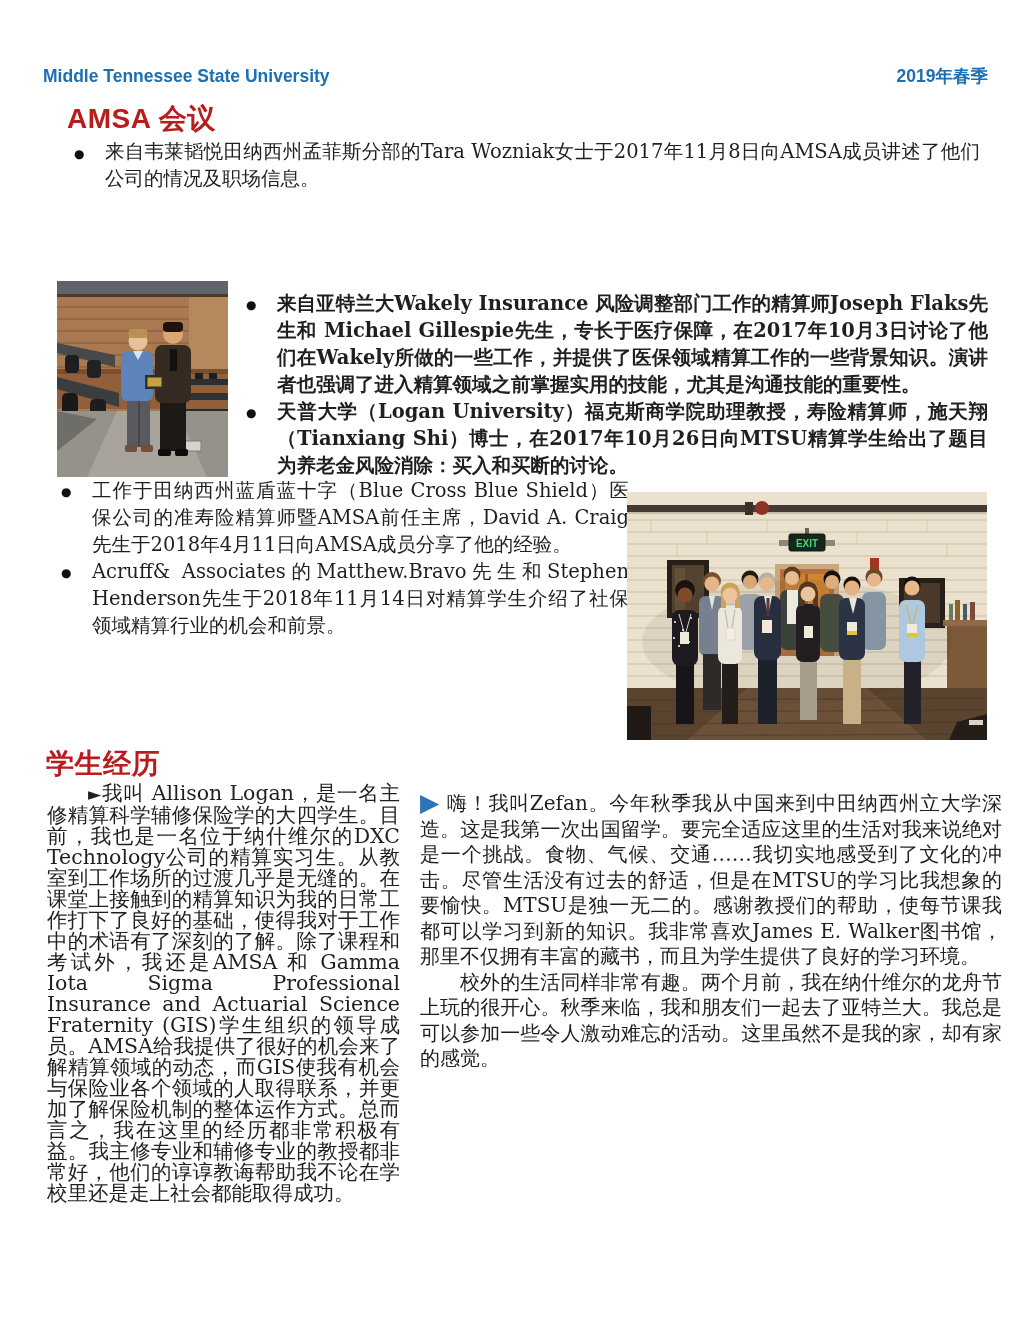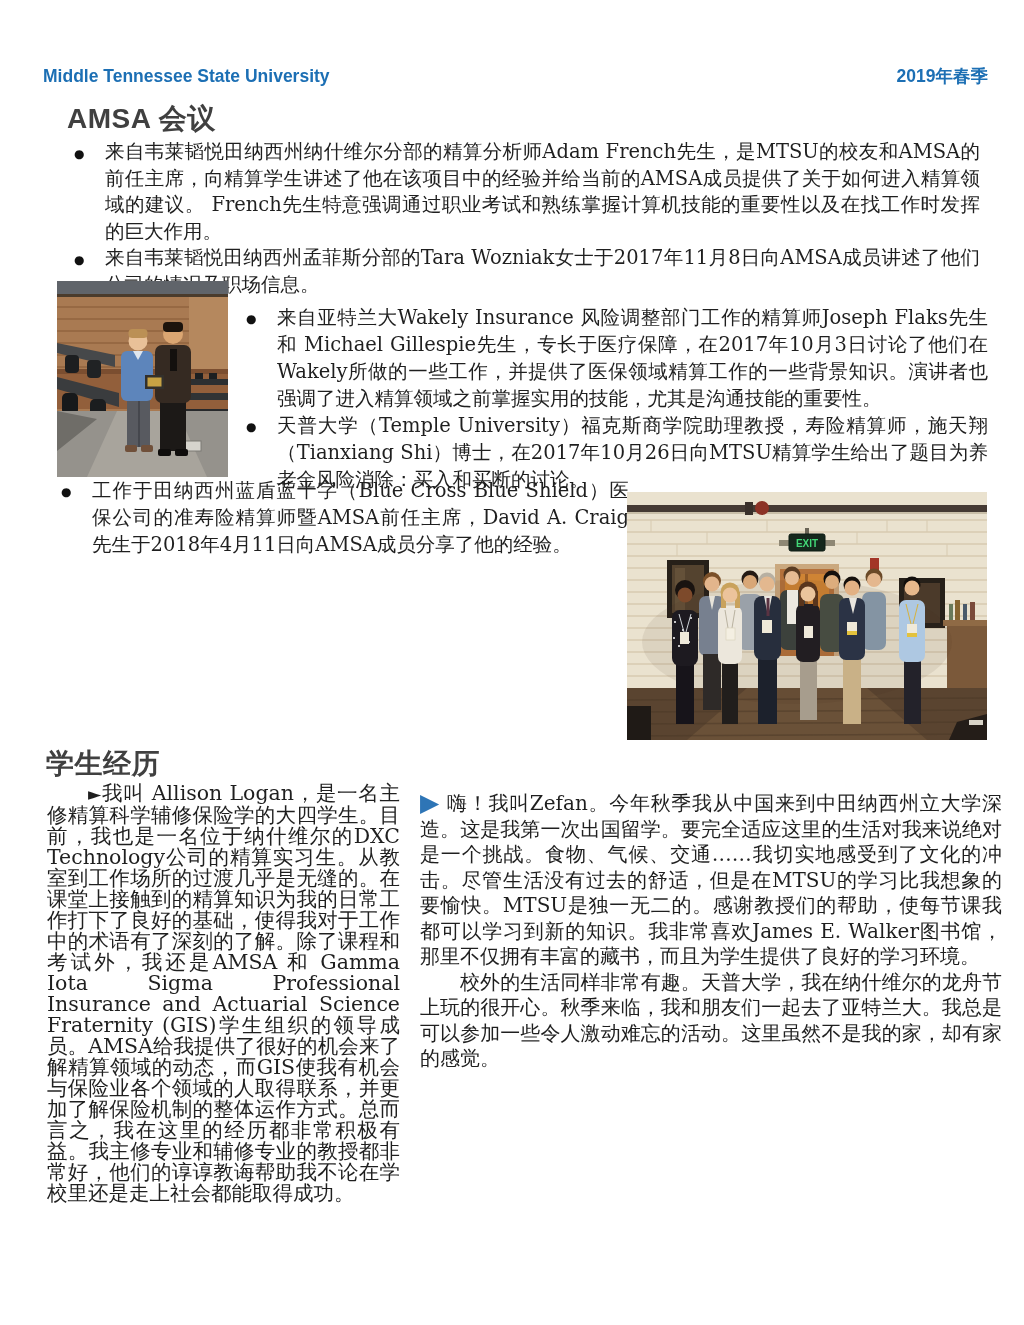--- a/index.html
+++ b/index.html
@@ -9,32 +9,32 @@
   }
   
   .hdr{
     position:absolute;top:64px;left:43px;right:36px;
     display:flex;justify-content:space-between;align-items:baseline;
     font-family:"Liberation Sans", sans-serif;font-weight:bold;
     font-size:17.5px;color:#1c6fb4;
   }
   .sec-title{
     position:absolute;font-family:"Liberation Sans", sans-serif;
-    font-weight:bold;color:#404040;letter-spacing:0.5px;
+    font-weight:bold;color:#b91c1c;letter-spacing:0.5px;
   }
   #amsa-title{left:67px;top:100px;font-size:28px;}
   #student-title{left:46px;top:745px;font-size:28px;}
   
   ul.bullets{list-style:none;margin:0;padding:0;}
   ul.bullets li{position:relative;padding-left:37px;text-align:justify;}
   ul.bullets li::before{
     content:"●";position:absolute;left:6px;top:2px;font-size:12px;color:#111;
   }
   #bullets-top{position:absolute;left:68px;top:139px;width:912px;font-size:19.5px;line-height:26.5px;}
-  #bullets-mid{position:absolute;left:240px;top:304px;width:748px;font-size:19.5px;line-height:27px;}
+  #bullets-mid{position:absolute;left:240px;top:290px;width:748px;font-size:19.5px;line-height:27px;font-weight:bold;}
   #bullets-bottom{position:absolute;left:55px;top:477px;width:574px;font-size:19.5px;line-height:27px;}
   
   .photo{position:absolute;display:block;}
   #photo1{left:57px;top:281px;width:171px;height:196px;}
   #photo2{left:627px;top:492px;width:360px;height:248px;}
   
   .col{position:absolute;text-align:justify;}
   #left-col{left:47px;top:783px;width:353px;font-size:20.5px;line-height:21px;}
   #right-col{left:420px;top:768px;width:582px;font-size:20px;line-height:25.5px;}
   .para{margin:0;text-indent:2em;}
@@ -52,21 +52,20 @@
 <div class="page">
 
   <div class="hdr">
     <span>Middle Tennessee State University</span>
     <span>2019年春季</span>
   </div>
 
   <div class="sec-title" id="amsa-title">AMSA 会议</div>
 
   <ul class="bullets" id="bullets-top">
-    <li>来自韦莱韬悦田纳西州纳什维尔分部的精算分析师Adam French先生，是MTSU的校友和AMSA的前任主席，向精算学生讲述了他在该项目中的经验并给当前的AMSA成员提供了关于如何进入精算领域的建议。 French先生特意强调通过职业考试和熟练掌握计算机技能的重要性以及在找工作时发挥的巨大作用。</li>
     <li>来自韦莱韬悦田纳西州孟菲斯分部的Tara Wozniak女士于2017年11月8日向AMSA成员讲述了他们公司的情况及职场信息。</li>
   </ul>
 
   <svg class="photo" id="photo1" viewBox="0 0 171 196" aria-hidden="true">
     <rect width="171" height="196" fill="#a97a52"></rect>
     <rect width="171" height="13" fill="#60646a"></rect>
     <rect y="13" width="171" height="3" fill="#4a3b2c"></rect>
     <g stroke="#8a5c38" stroke-width="2" opacity="0.55">
       <line x1="0" y1="26" x2="171" y2="26"></line>
         <line x1="0" y1="38" x2="171" y2="38"></line>
@@ -111,25 +110,26 @@
     <rect x="113" y="68" width="7" height="22" fill="#13100e"></rect>
     <circle cx="116" cy="53" r="10" fill="#dba672"></circle>
     <rect x="106" y="41" width="20" height="10" rx="4" fill="#1c130c"></rect>
 
     <rect x="88" y="94" width="19" height="14" fill="#33302b"></rect>
     <rect x="90.5" y="96.5" width="14" height="9" fill="#c7a244"></rect>
   </svg>
 
   <ul class="bullets" id="bullets-mid">
     <li>来自亚特兰大Wakely Insurance 风险调整部门工作的精算师Joseph Flaks先生和 Michael Gillespie先生，专长于医疗保障，在2017年10月3日讨论了他们在Wakely所做的一些工作，并提供了医保领域精算工作的一些背景知识。演讲者也强调了进入精算领域之前掌握实用的技能，尤其是沟通技能的重要性。</li>
-    <li>天普大学（Temple University）福克斯商学院助理教授，寿险精算师，施天翔（Tianxiang Shi）博士，在2017年10月26日向MTSU精算学生给出了题目为养老金风险消除：买入和买断的讨论。</li>
+    <li>天普大学（Logan University）福克斯商学院助理教授，寿险精算师，施天翔（Tianxiang Shi）博士，在2017年10月26日向MTSU精算学生给出了题目为养老金风险消除：买入和买断的讨论。</li>
   </ul>
 
   <ul class="bullets" id="bullets-bottom">
     <li>工作于田纳西州蓝盾蓝十字（Blue Cross Blue Shield）医保公司的准寿险精算师暨AMSA前任主席，David A. Craig先生于2018年4月11日向AMSA成员分享了他的经验。</li>
+    <li>Acruff&amp; Associates的Matthew.Bravo先生和Stephen Henderson先生于2018年11月14日对精算学生介绍了社保领域精算行业的机会和前景。</li>
   </ul>
 
   <svg class="photo" id="photo2" viewBox="0 0 360 248" aria-hidden="true">
     <rect width="360" height="248" fill="#eae2cf"></rect>
     <g stroke="#d7cab0" stroke-width="1.3">
       <line x1="0" y1="28" x2="360" y2="28"></line>
         <line x1="0" y1="40" x2="360" y2="40"></line>
       <line x1="0" y1="52" x2="360" y2="52"></line>
         <line x1="0" y1="64" x2="360" y2="64"></line>
       <line x1="0" y1="76" x2="360" y2="76"></line>
@@ -289,16 +289,16 @@
   </svg>
 
   <div class="sec-title" id="student-title">学生经历</div>
 
   <div class="col" id="left-col">
     <p class="para"><span class="arrow">►</span><span>我叫 Allison Logan，是一名主修精算科学辅修保险学的大四学生。目前，我也是一名位于纳什维尔的DXC Technology公司的精算实习生。从教室到工作场所的过渡几乎是无缝的。在课堂上接触到的精算知识为我的日常工作打下了良好的基础，使得我对于工作中的术语有了深刻的了解。除了课程和考试外，我还是AMSA 和 Gamma Iota Sigma Professional Insurance and Actuarial Science Fraternity (GIS)学生组织的领导成员。AMSA给我提供了很好的机会来了解精算领域的动态，而GIS使我有机会与保险业各个领域的人取得联系，并更加了解保险机制的整体运作方式。总而言之，我在这里的经历都非常积极有益。我主修专业和辅修专业的教授都非常好，他们的谆谆教诲帮助我不论在学校里还是走上社会都能取得成功。</span></p>
   </div>
 
   <div class="col" id="right-col">
     <p class="para no-indent" id="zefan-para"><span class="arrow-blue">▶</span><span> 嗨！我叫Zefan。今年秋季我从中国来到中田纳西州立大学深造。这是我第一次出国留学。要完全适应这里的生活对我来说绝对是一个挑战。食物、气候、交通……我切实地感受到了文化的冲击。尽管生活没有过去的舒适，但是在MTSU的学习比我想象的要愉快。MTSU是独一无二的。感谢教授们的帮助，使每节课我都可以学习到新的知识。我非常喜欢James E. Walker图书馆，那里不仅拥有丰富的藏书，而且为学生提供了良好的学习环境。</span></p>
-    <p class="para"><span>校外的生活同样非常有趣。天普大学，我在纳什维尔的龙舟节上玩的很开心。秋季来临，我和朋友们一起去了亚特兰大。我总是可以参加一些令人激动难忘的活动。这里虽然不是我的家，却有家的感觉。</span></p>
+    <p class="para"><span>校外的生活同样非常有趣。两个月前，我在纳什维尔的龙舟节上玩的很开心。秋季来临，我和朋友们一起去了亚特兰大。我总是可以参加一些令人激动难忘的活动。这里虽然不是我的家，却有家的感觉。</span></p>
   </div>
 
 </div>
 
 </body></html>

